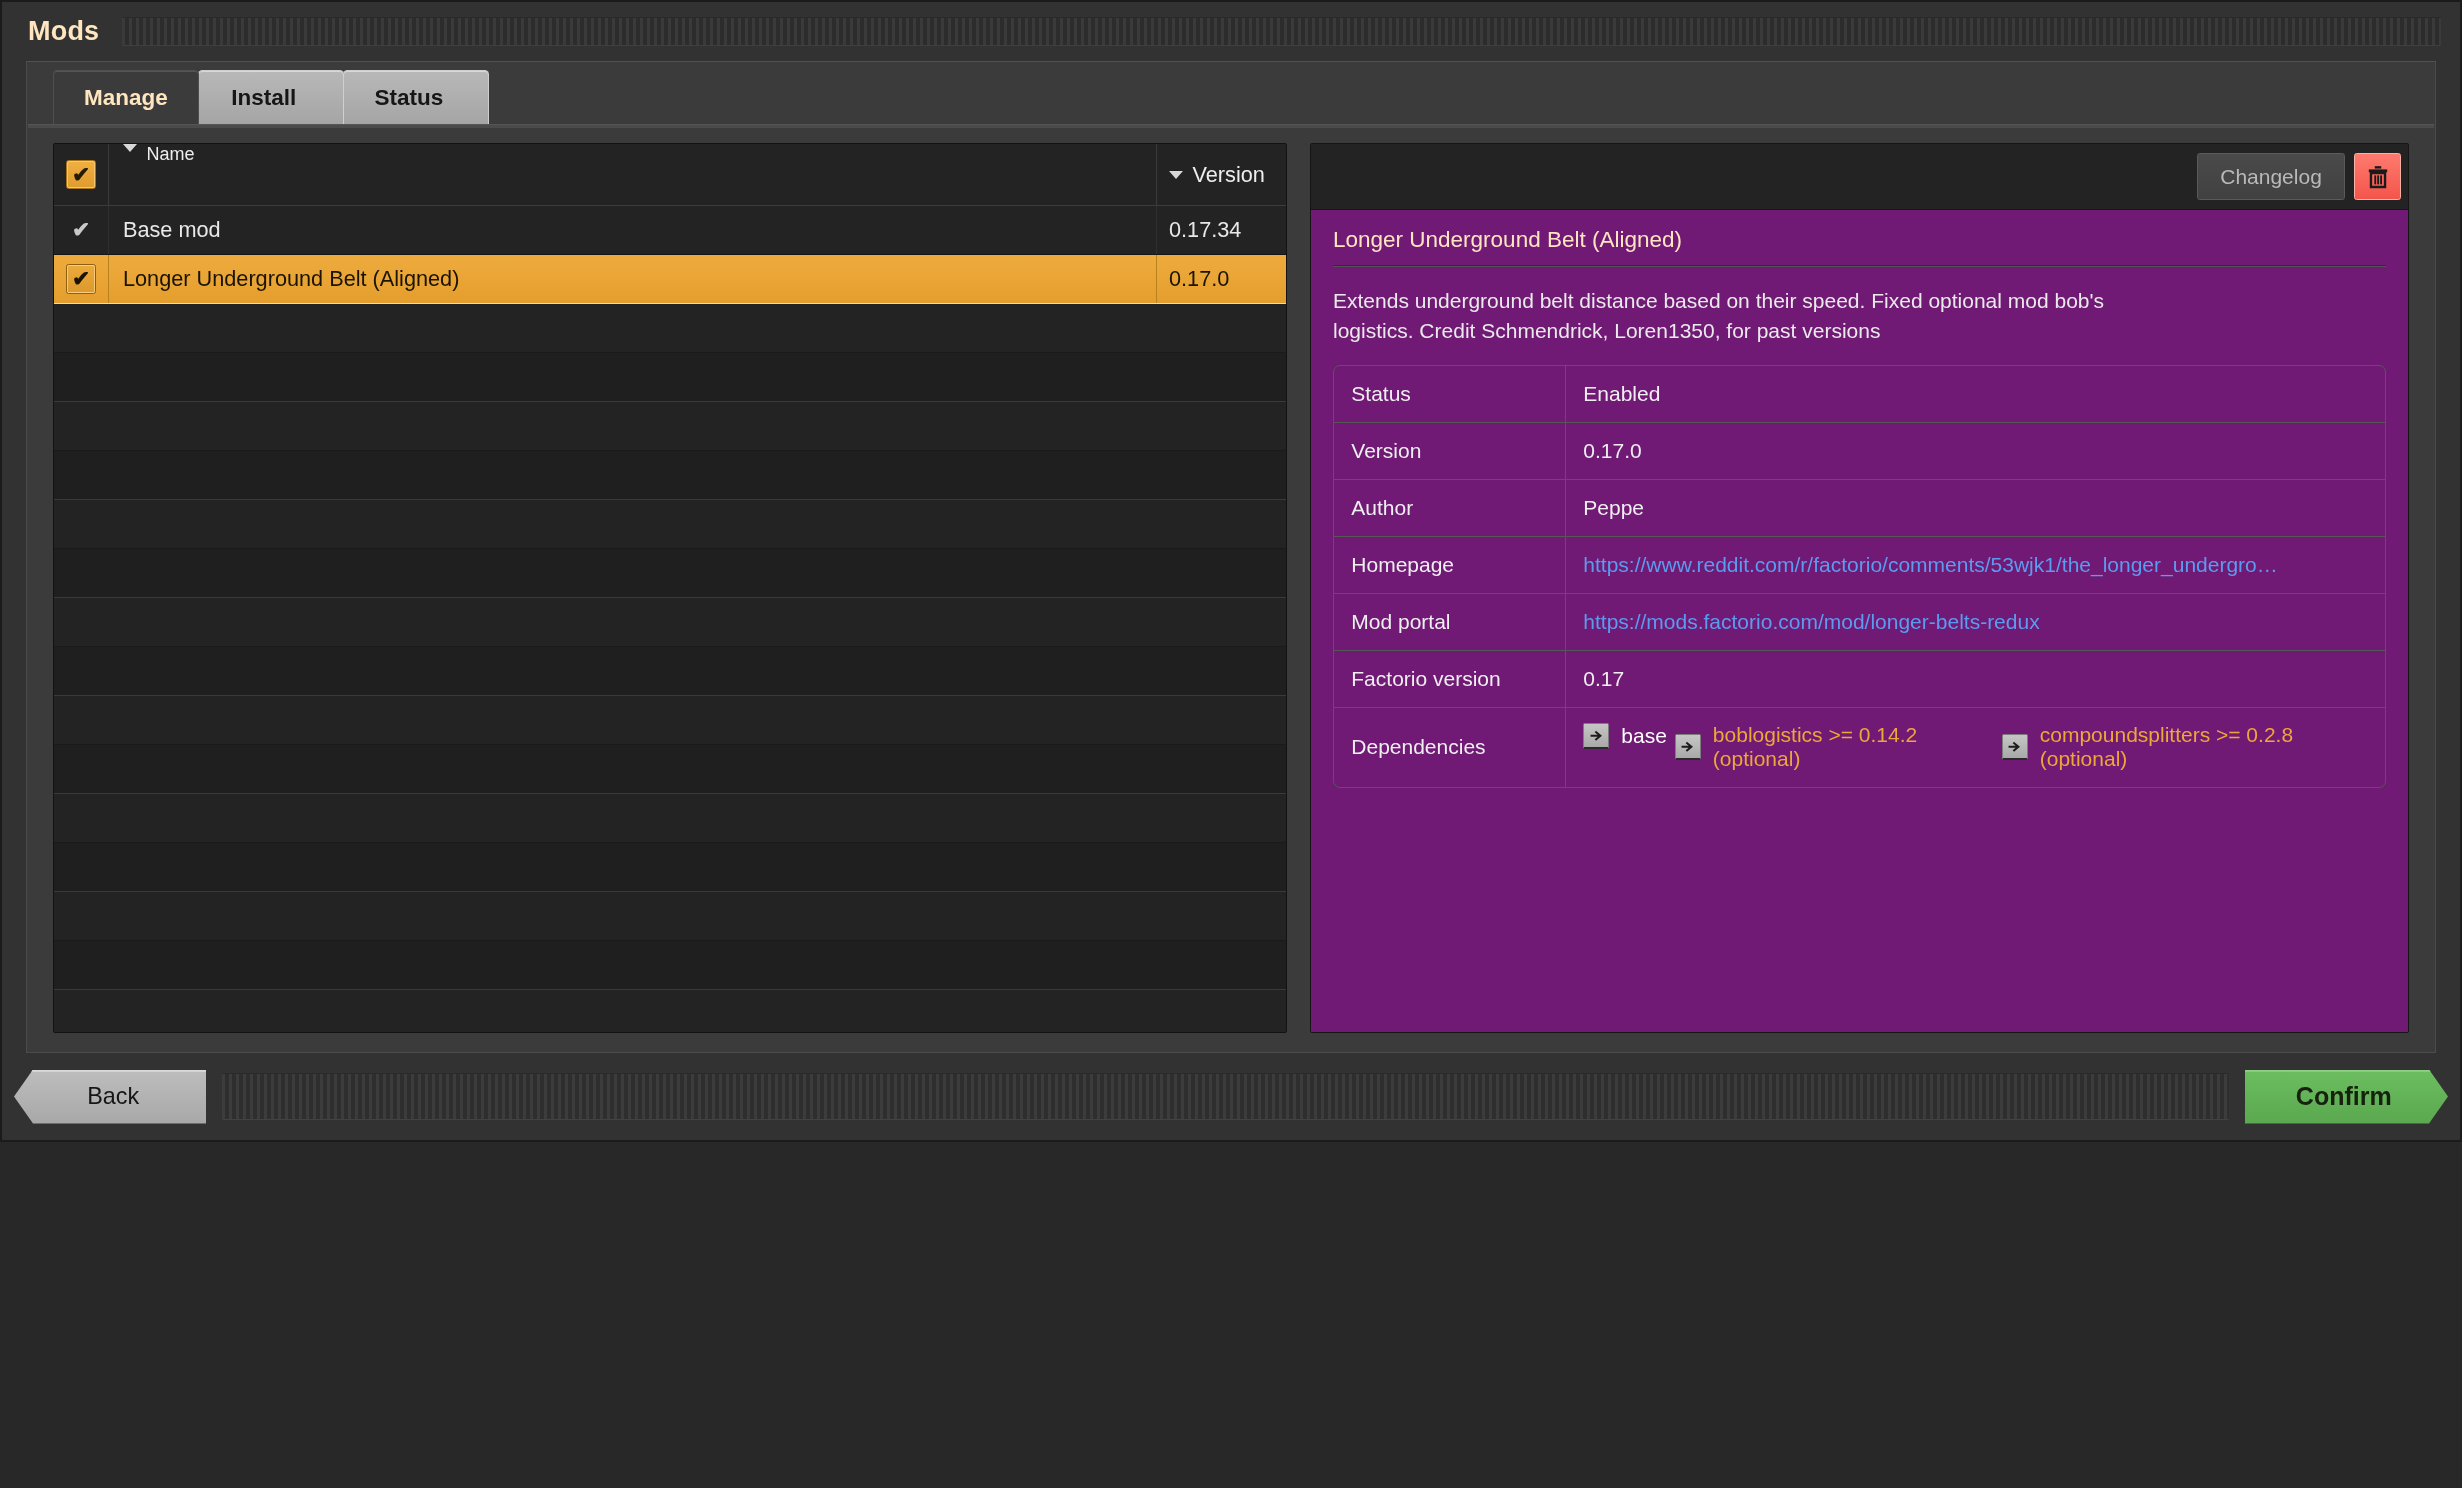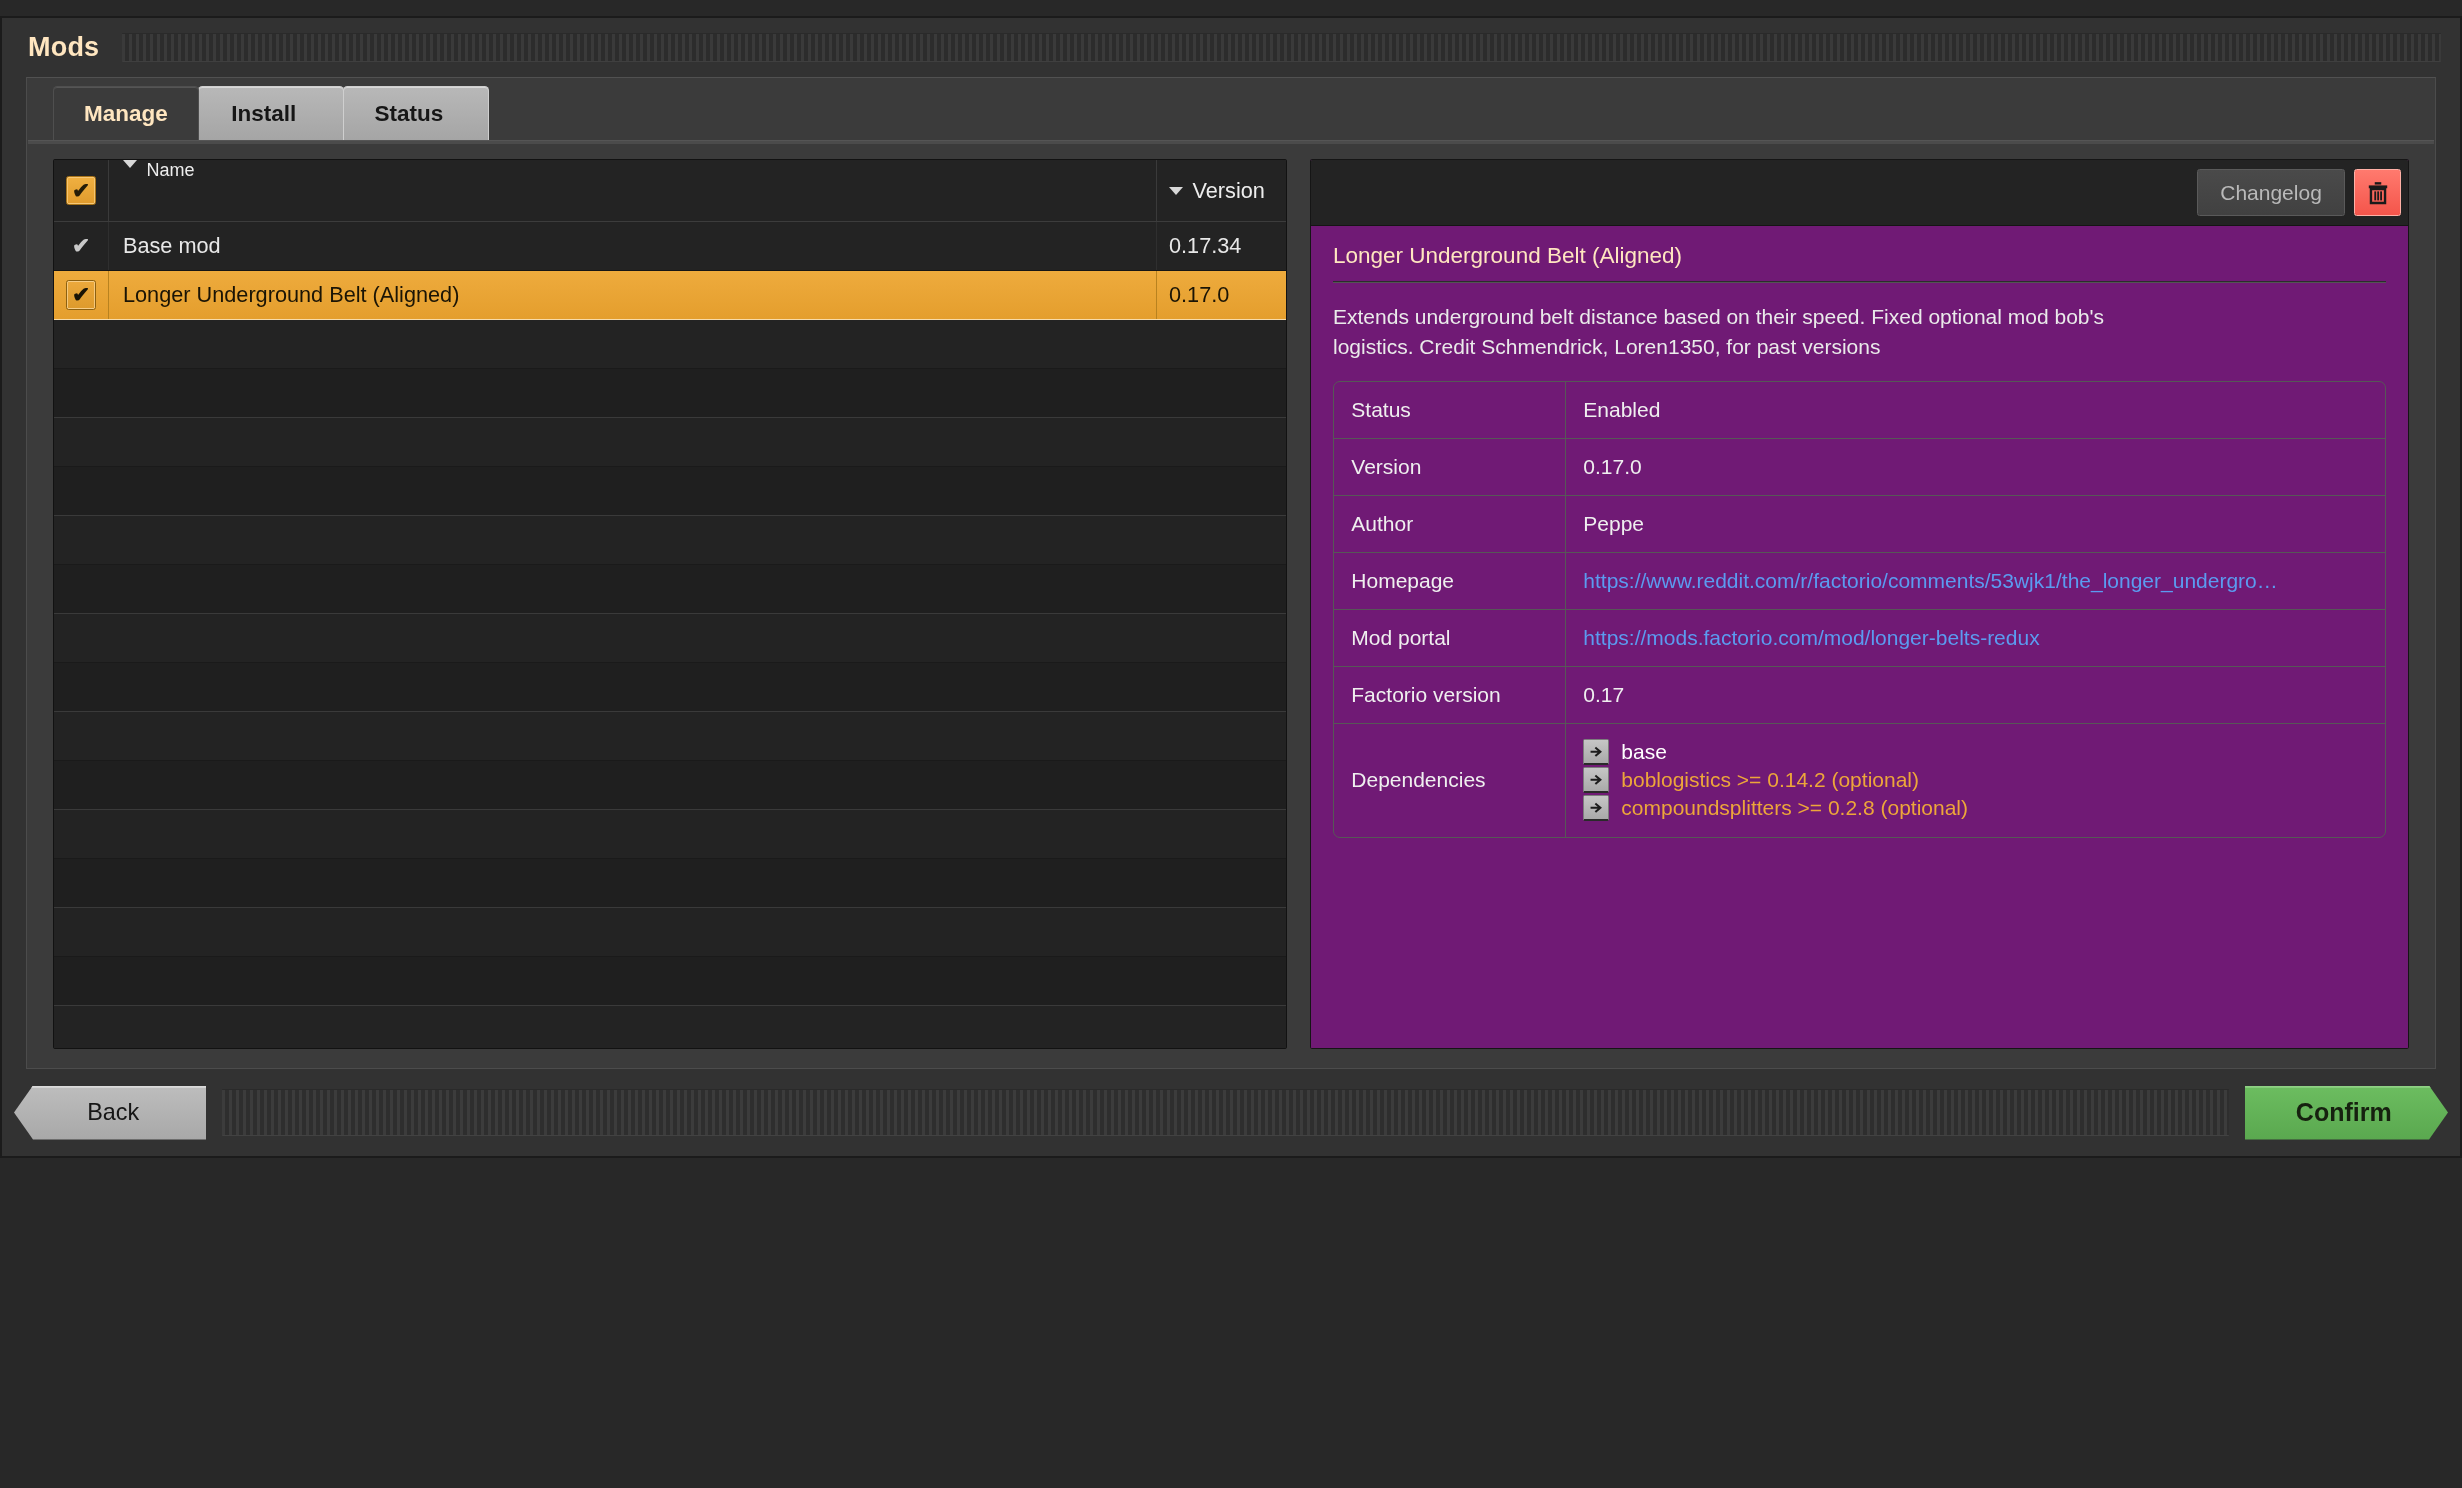--- a/index.html
+++ b/index.html
@@ -6,21 +6,21 @@
   html, body {
     width: 2462px; height: 1489px;
     background: #282828;
     font-family: "Liberation Sans", sans-serif;
     overflow: hidden;
   }
 
   
   #window {
     position: absolute;
-    left: 0; top: 16px;
+    left: 0; top: 0;
     width: 2462px; height: 1142px;
     background: #323232;
     border: 2.6px solid #1b1b1b;
     display: flex; flex-direction: column;
   }
 
   
   #titlebar {
     height: 59px;
     display: flex; align-items: center;
@@ -352,21 +352,21 @@
     padding: 12px 17.3px;
     color: #efefef;
     font-size: 21px;
     min-width: 0;
   }
   .info-val.link { color: #5b9bf0; }
   .info-val .trunc {
     overflow: hidden; text-overflow: ellipsis; white-space: nowrap;
     max-width: 100%;
   }
-  .deps { flex-direction: column; align-items: flex-start; gap: 2px; padding-top: 15.6px; padding-bottom: 15.6px; }
+  .deps { flex-direction: row; align-items: flex-start; gap: 8px; padding-top: 15.6px; padding-bottom: 15.6px; }
   .dep-line { display: flex; align-items: center; gap: 12px; font-size: 21px; }
   .dep-line.required { color: #ffffff; }
   .dep-line.optional { color: #eda63a; }
   .dep-icon {
     width: 26px; height: 26px;
     background: linear-gradient(#c6c6c6, #a9a9a9);
     border: 0.9px solid #7d7d7d;
     border-bottom: 2.6px solid #2a2a2a;
     border-radius: 1.7px;
     display: flex; align-items: center; justify-content: center;

